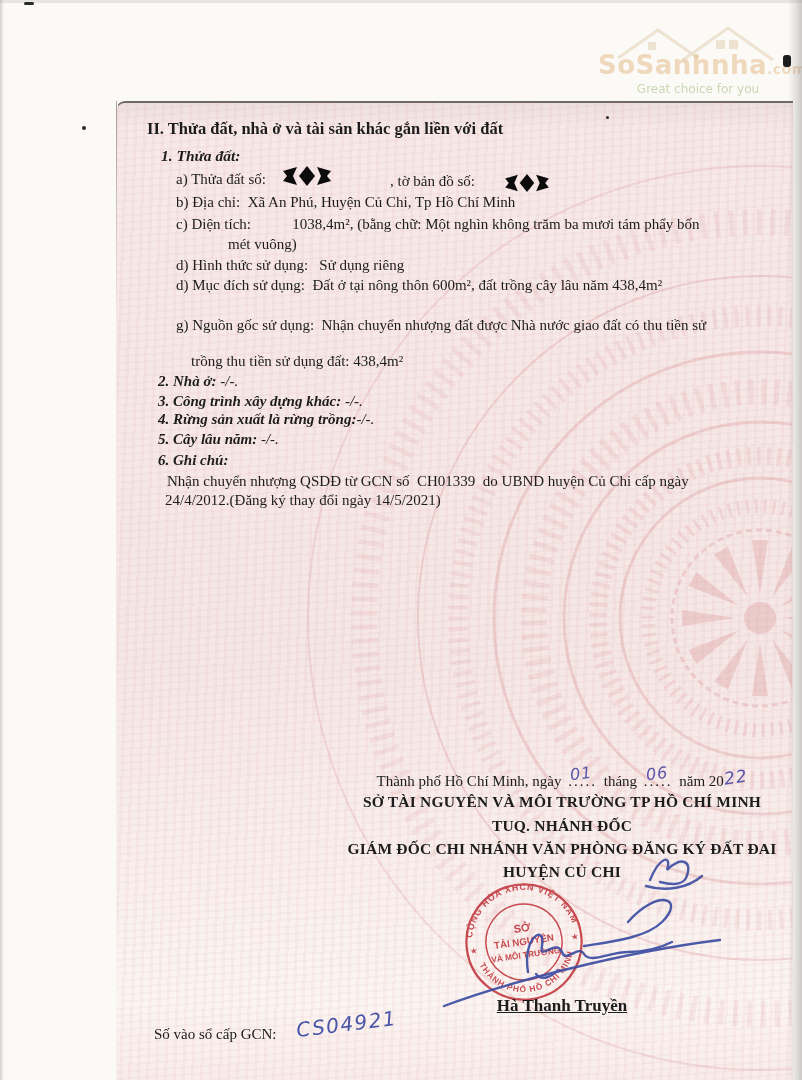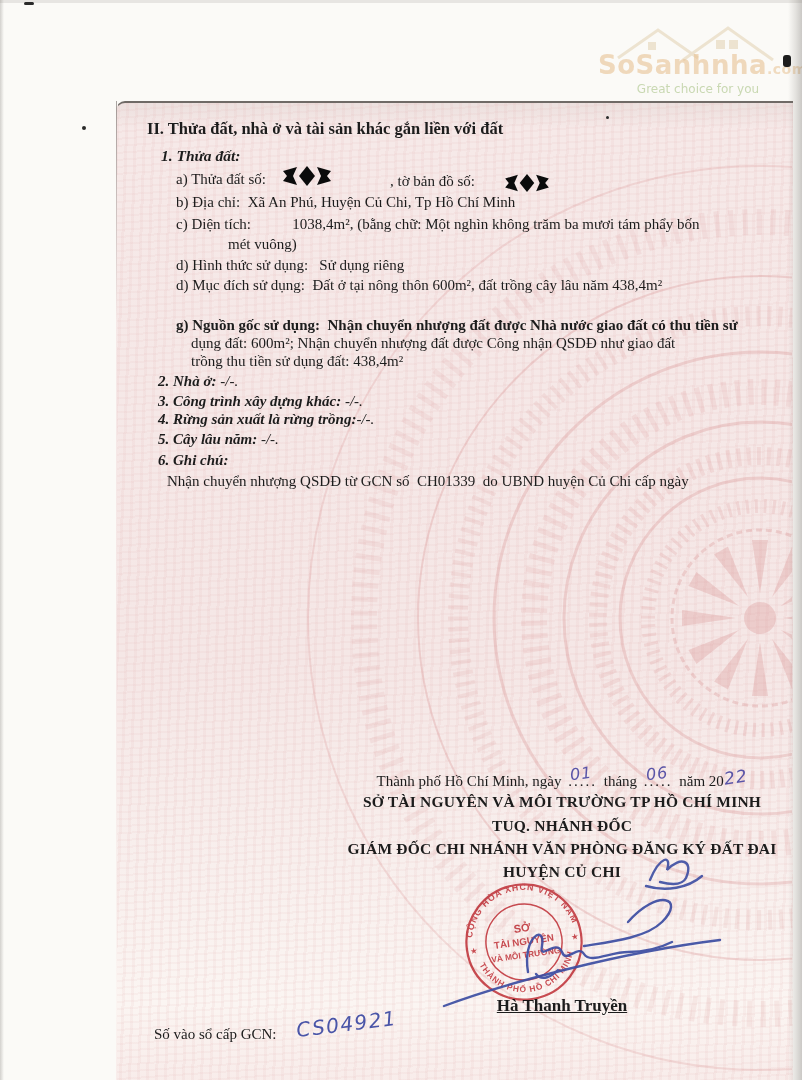--- a/index.html
+++ b/index.html
@@ -150,31 +150,31 @@
       <polygon points="16,11 24,1 32,11 24,21"></polygon>
       <polygon points="48,6 34,2 38,11 34,20 48,16 44,11"></polygon>
     </g>
   </svg>
 
   <div class="line" style="left:176px;top:193px;">b) Địa chỉ:  Xã An Phú, Huyện Củ Chi, Tp Hồ Chí Minh</div>
   <div class="line" style="left:176px;top:215px;">c) Diện tích:           1038,4m², (bằng chữ: Một nghìn không trăm ba mươi tám phẩy bốn</div>
   <div class="line" style="left:191px;top:235px;margin-left:37px;">mét vuông)</div>
   <div class="line" style="left:176px;top:256px;">d) Hình thức sử dụng:   Sử dụng riêng</div>
   <div class="line" style="left:176px;top:276px;">d) Mục đích sử dụng:  Đất ở tại nông thôn 600m², đất trồng cây lâu năm 438,4m²</div>
-  <div class="line" style="left:176px;top:316px;font-weight:bold;">g) Nguồn gốc sử dụng:  Nhận chuyển nhượng đất được Nhà nước giao đất có thu tiền sử</div>
-  <div class="line" style="left:191px;top:334px;">dụng đất: 600m²; Nhận chuyển nhượng đất được Công nhận QSDĐ như giao đất</div>
+  <div class="line" style="left:176px;top:316px;">g) Nguồn gốc sử dụng:  Nhận chuyển nhượng đất được Nhà nước giao đất có thu tiền sử</div>
   <div class="line" style="left:191px;top:352px;">trồng thu tiền sử dụng đất: 438,4m²</div>
 
   <div class="line bi" style="left:158px;top:372px;"><span>2. Nhà ở:</span> <span class="val">-/-.</span></div>
   <div class="line bi" style="left:158px;top:392px;"><span>3. Công trình xây dựng khác:</span> <span class="val">-/-.</span></div>
   <div class="line bi" style="left:158px;top:410px;"><span>4. Rừng sản xuất là rừng trồng:</span><span class="val">-/-.</span></div>
   <div class="line bi" style="left:158px;top:430px;"><span>5. Cây lâu năm:</span> <span class="val">-/-.</span></div>
   <div class="line bi" style="left:158px;top:451px;"><span>6. Ghi chú:</span><span class="val"></span></div>
 
   <div class="line" style="left:167px;top:472px;">Nhận chuyển nhượng QSDĐ từ GCN số  CH01339  do UBND huyện Củ Chi cấp ngày</div>
+  <div class="line" style="left:165px;top:491px;">24/4/2012.(Đăng ký thay đổi ngày 14/5/2021)</div>
 
   <div class="sigblock">
     <div class="sig-line date" style="top:770px;">
       <span>Thành phố Hồ Chí Minh, ngày</span>
       <span class="dotset"><span>.....</span><span class="hw">01</span></span>
       <span>tháng</span>
       <span class="dotset"><span>.....</span><span class="hw">06</span></span>
       <span>năm 20</span><span class="hw-year">22</span>
     </div>
     <div class="sig-line org" style="top:793px;">SỞ TÀI NGUYÊN VÀ MÔI TRƯỜNG TP HỒ CHÍ MINH</div>

